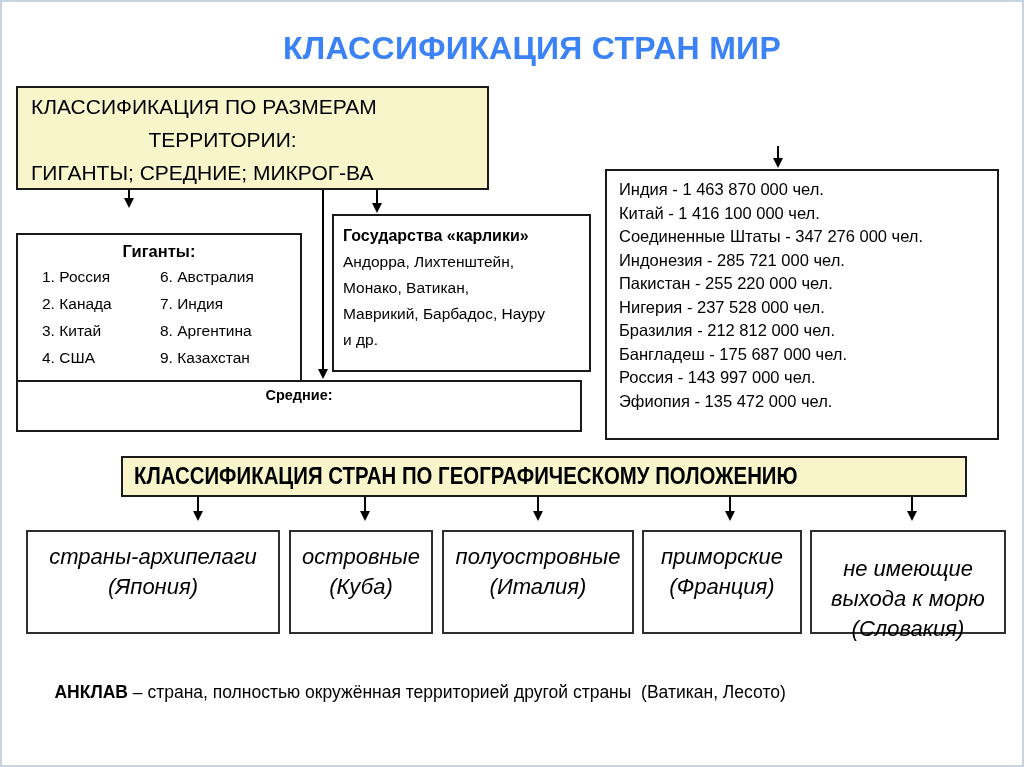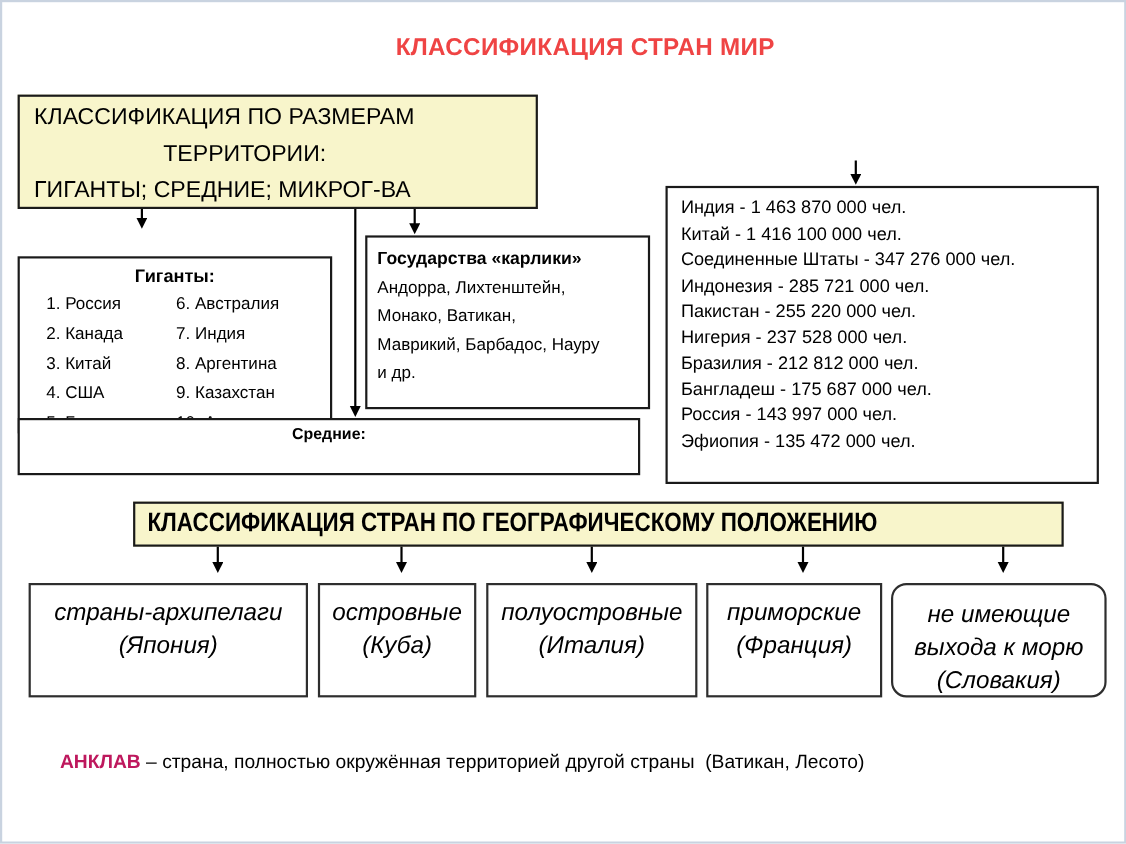--- a/index.html
+++ b/index.html
@@ -14,22 +14,22 @@
     overflow:hidden;
     margin:0 auto;
   }
   .abs{position:absolute;box-sizing:border-box;}
   .box{border:2px solid #1a1a1a;background:#ffffff;}
   .yellow{background:#F8F5CB;}
   
   .page-title{
     left:0;right:0;top:28px;
     text-align:center;
-    font-size:22px;font-weight:700;letter-spacing:.3px;
-    color:#ef4444;
+    font-size:32px;font-weight:700;letter-spacing:.3px;
+    color:#3b82f6;
     margin-left:40px;
   }
   
   .terr-box{left:14px;top:84px;width:473px;height:104px;padding-top:2px;
     font-size:21px;line-height:33px;}
   .terr-line{padding-left:13px;white-space:nowrap;}
   .terr-line:nth-child(2){text-align:center;padding-left:0;padding-right:60px;}
   
   .giants-box{left:14px;top:207px;width:286px;height:161px;padding-top:4px;margin-top:24px;}
   .giants-title{text-align:center;font-size:16.5px;font-weight:700;line-height:24px;}
@@ -52,24 +52,24 @@
   .geo-bar{left:119px;top:454px;width:846px;height:41px;line-height:36px;padding-left:11px;overflow:hidden;}
   .geo-bar .stretch{display:inline-block;transform:scaleX(.85);transform-origin:0 50%;
     white-space:nowrap;font-size:24px;font-weight:700;}
   
   .cat-box{top:528px;height:104px;border-color:#2e2e2e;
     text-align:center;font-size:22px;line-height:30px;padding-top:10px;font-style:italic;}
   .cat-1{left:24px;width:254px;}
   .cat-2{left:287px;width:144px;}
   .cat-3{left:440px;width:192px;}
   .cat-4{left:640px;width:160px;}
-  .cat-5{left:808px;width:196px;padding-top:11px;border-radius:14px;}
+  .cat-5{left:808px;width:196px;padding-top:22px;}
   
   .enclave{left:33px;top:659px;font-size:17.5px;white-space:pre;}
-  .enclave-term{font-weight:700;color:#be185d;margin-top:20px;}
+  .enclave-term{font-weight:700;color:#000000;margin-top:20px;}
   
   .connectors{left:0;top:0;width:1024px;height:767px;pointer-events:none;}
 </style>
 </head>
 <body>
 
 <div id="page">
 
   <div class="abs page-title">КЛАССИФИКАЦИЯ СТРАН МИР</div>
 

